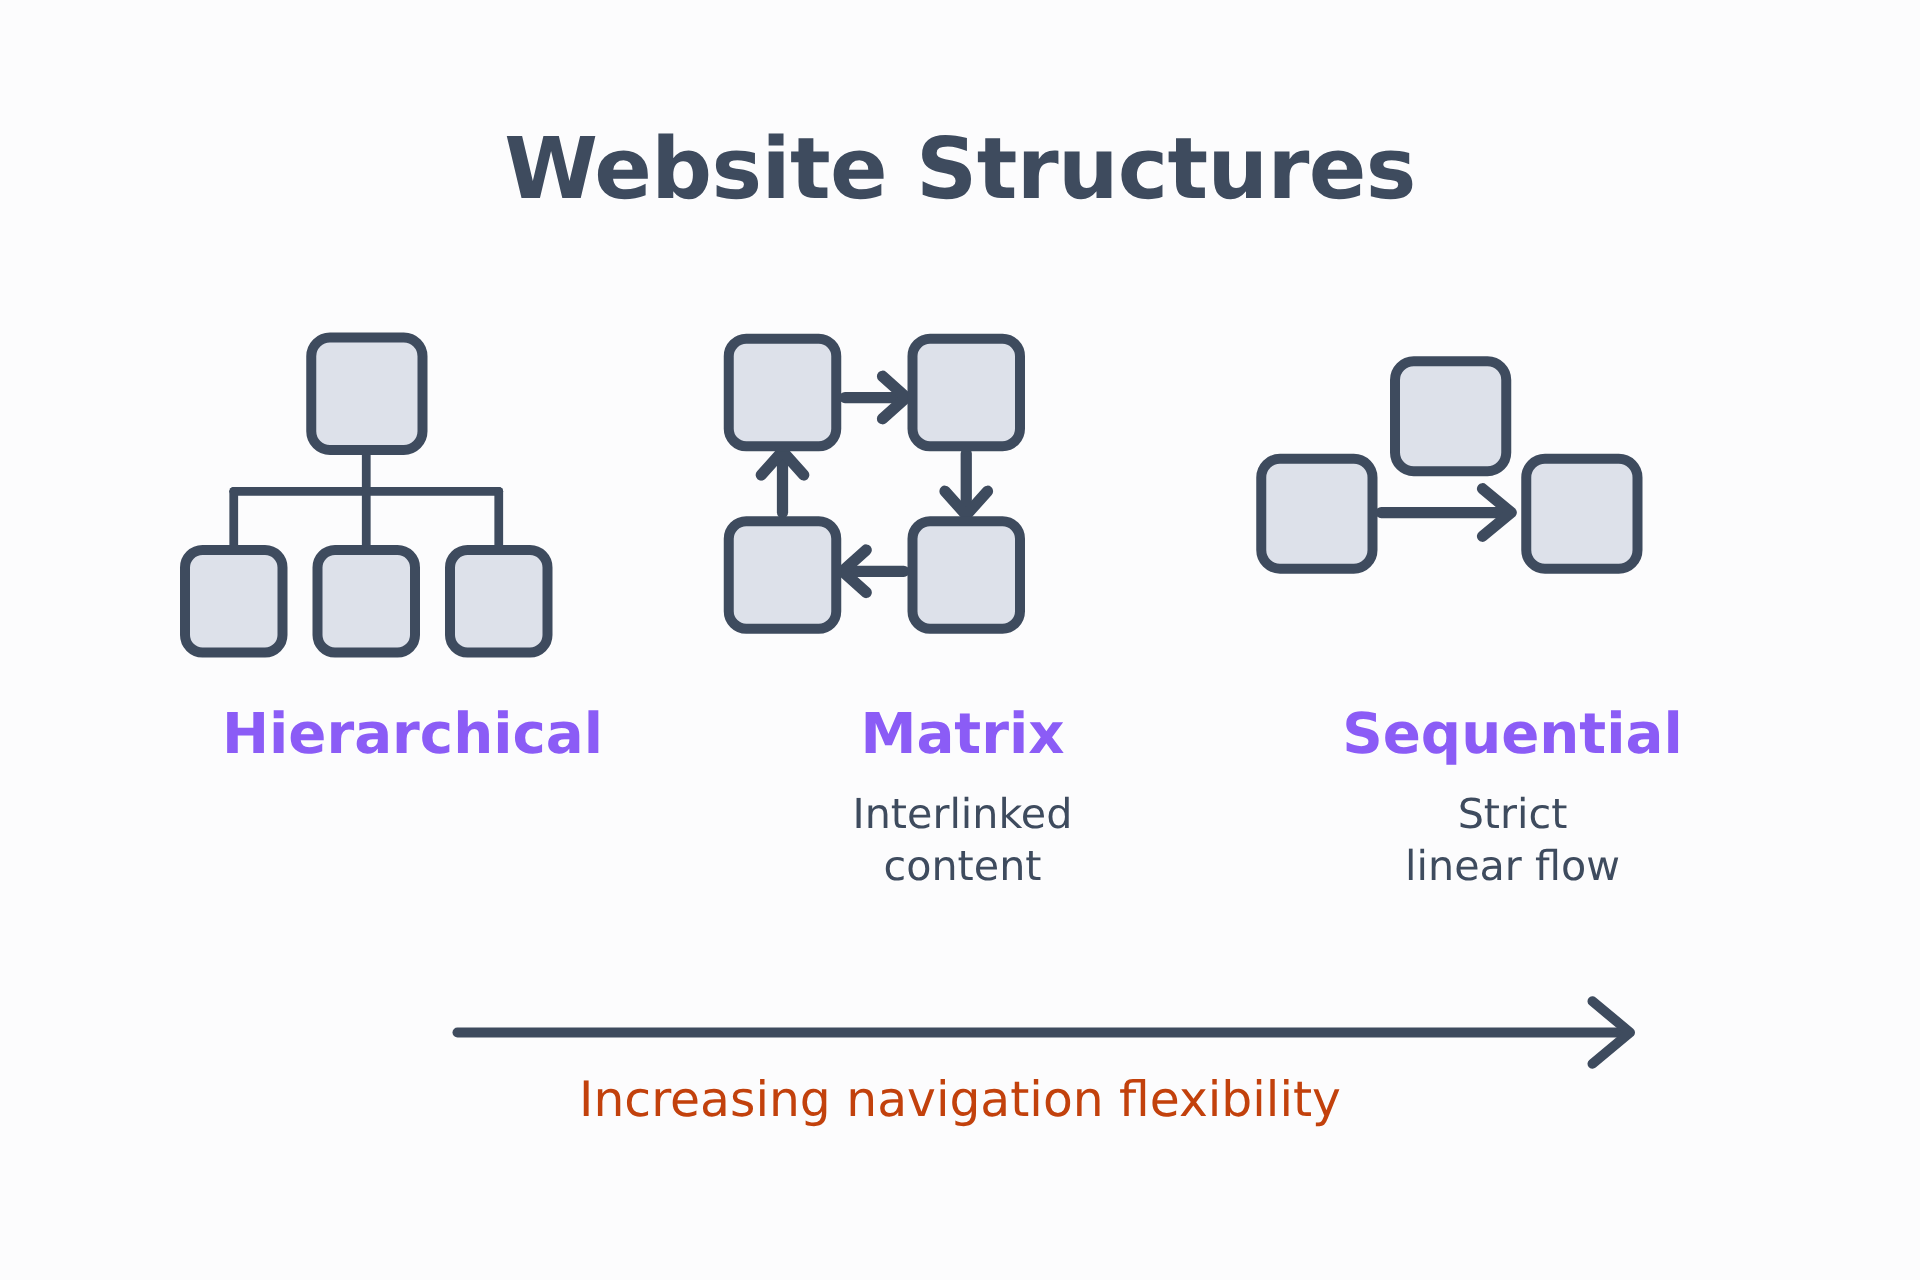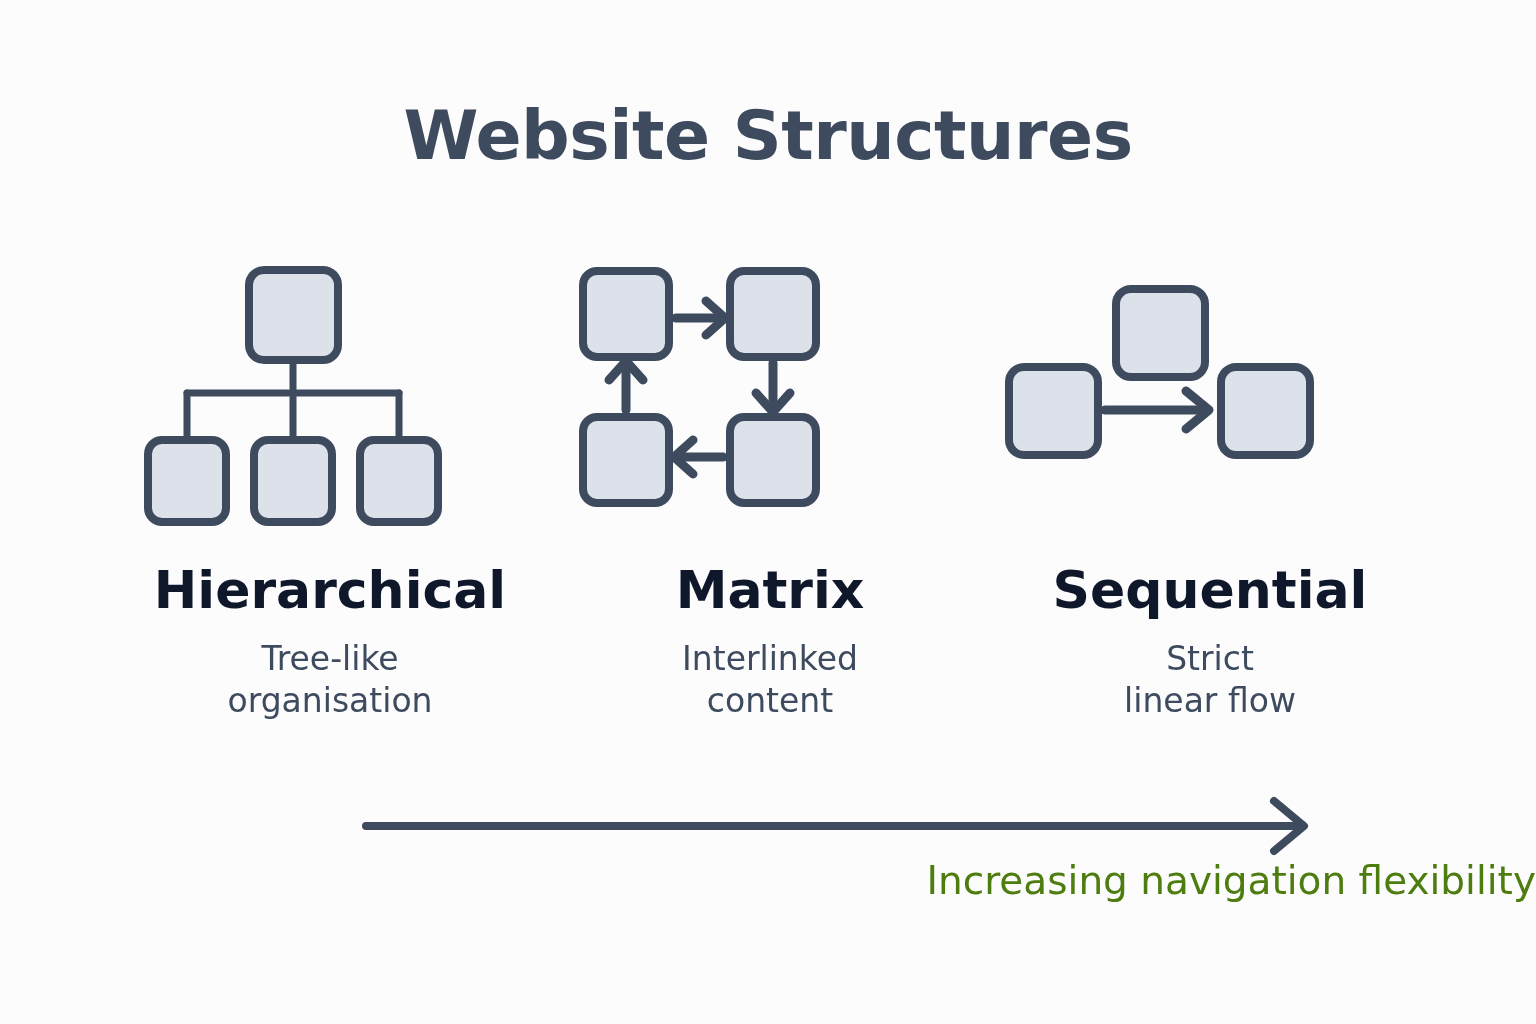--- a/index.html
+++ b/index.html
@@ -54,23 +54,23 @@
     align-items: center;
   }
 
   .diagram-wrap {
     width: 420px;
     height: 300px;
     position: relative;
   }
 
   .col-heading {
-    font-size: 52px;
+    font-size: 45px;
     font-weight: 700;
-    color: #0f172a;
+    color: #8b5cf6;
     line-height: 1.05;
     text-align: center;
     margin-top: 18px;
   }
 
   .col-caption {
     font-size: 33px;
     font-weight: 400;
     color: #3e4b5e;
     line-height: 1.28;
@@ -85,24 +85,24 @@
     top: 795px;
     width: 1536px;
     height: 70px;
   }
 
   .axis-label {
     position: absolute;
     left: 0;
     top: 858px;
     width: 1536px;
-    text-align: right;
+    text-align: center;
     font-size: 39px;
     font-weight: 400;
-    color: #4d7c0f;
+    color: #c2410c;
   }
 
   svg { display: block; overflow: visible; }
 </style>
 </head>
 <body>
 
 <div class="canvas">
 
   <div class="title">Website Structures</div>
@@ -122,22 +122,20 @@
           </g>
 
           <rect x="129" y="25" width="89" height="90" rx="15" ry="15" fill="#dde1ea" stroke="#3e4b5e" stroke-width="8"></rect>
 
           <rect x="28" y="195" width="78" height="82" rx="14" ry="14" fill="#dde1ea" stroke="#3e4b5e" stroke-width="8"></rect>
           <rect x="134" y="195" width="78" height="82" rx="14" ry="14" fill="#dde1ea" stroke="#3e4b5e" stroke-width="8"></rect>
           <rect x="240" y="195" width="78" height="82" rx="14" ry="14" fill="#dde1ea" stroke="#3e4b5e" stroke-width="8"></rect>
         </svg>
       </div>
       <div class="col-heading">Hierarchical</div>
-      <div class="col-caption">Tree-like
-organisation</div>
     </div>
 
     <div class="column">
       <div class="diagram-wrap">
         <svg width="420" height="300" viewBox="0 0 420 300">
 
           <g fill="none" stroke="#3e4b5e" stroke-width="9" stroke-linecap="round" stroke-linejoin="round">
             <path d="M 116 73 L 163 73"></path>
             <path d="M 146 56 L 165 73 L 146 90"></path>
           </g>

